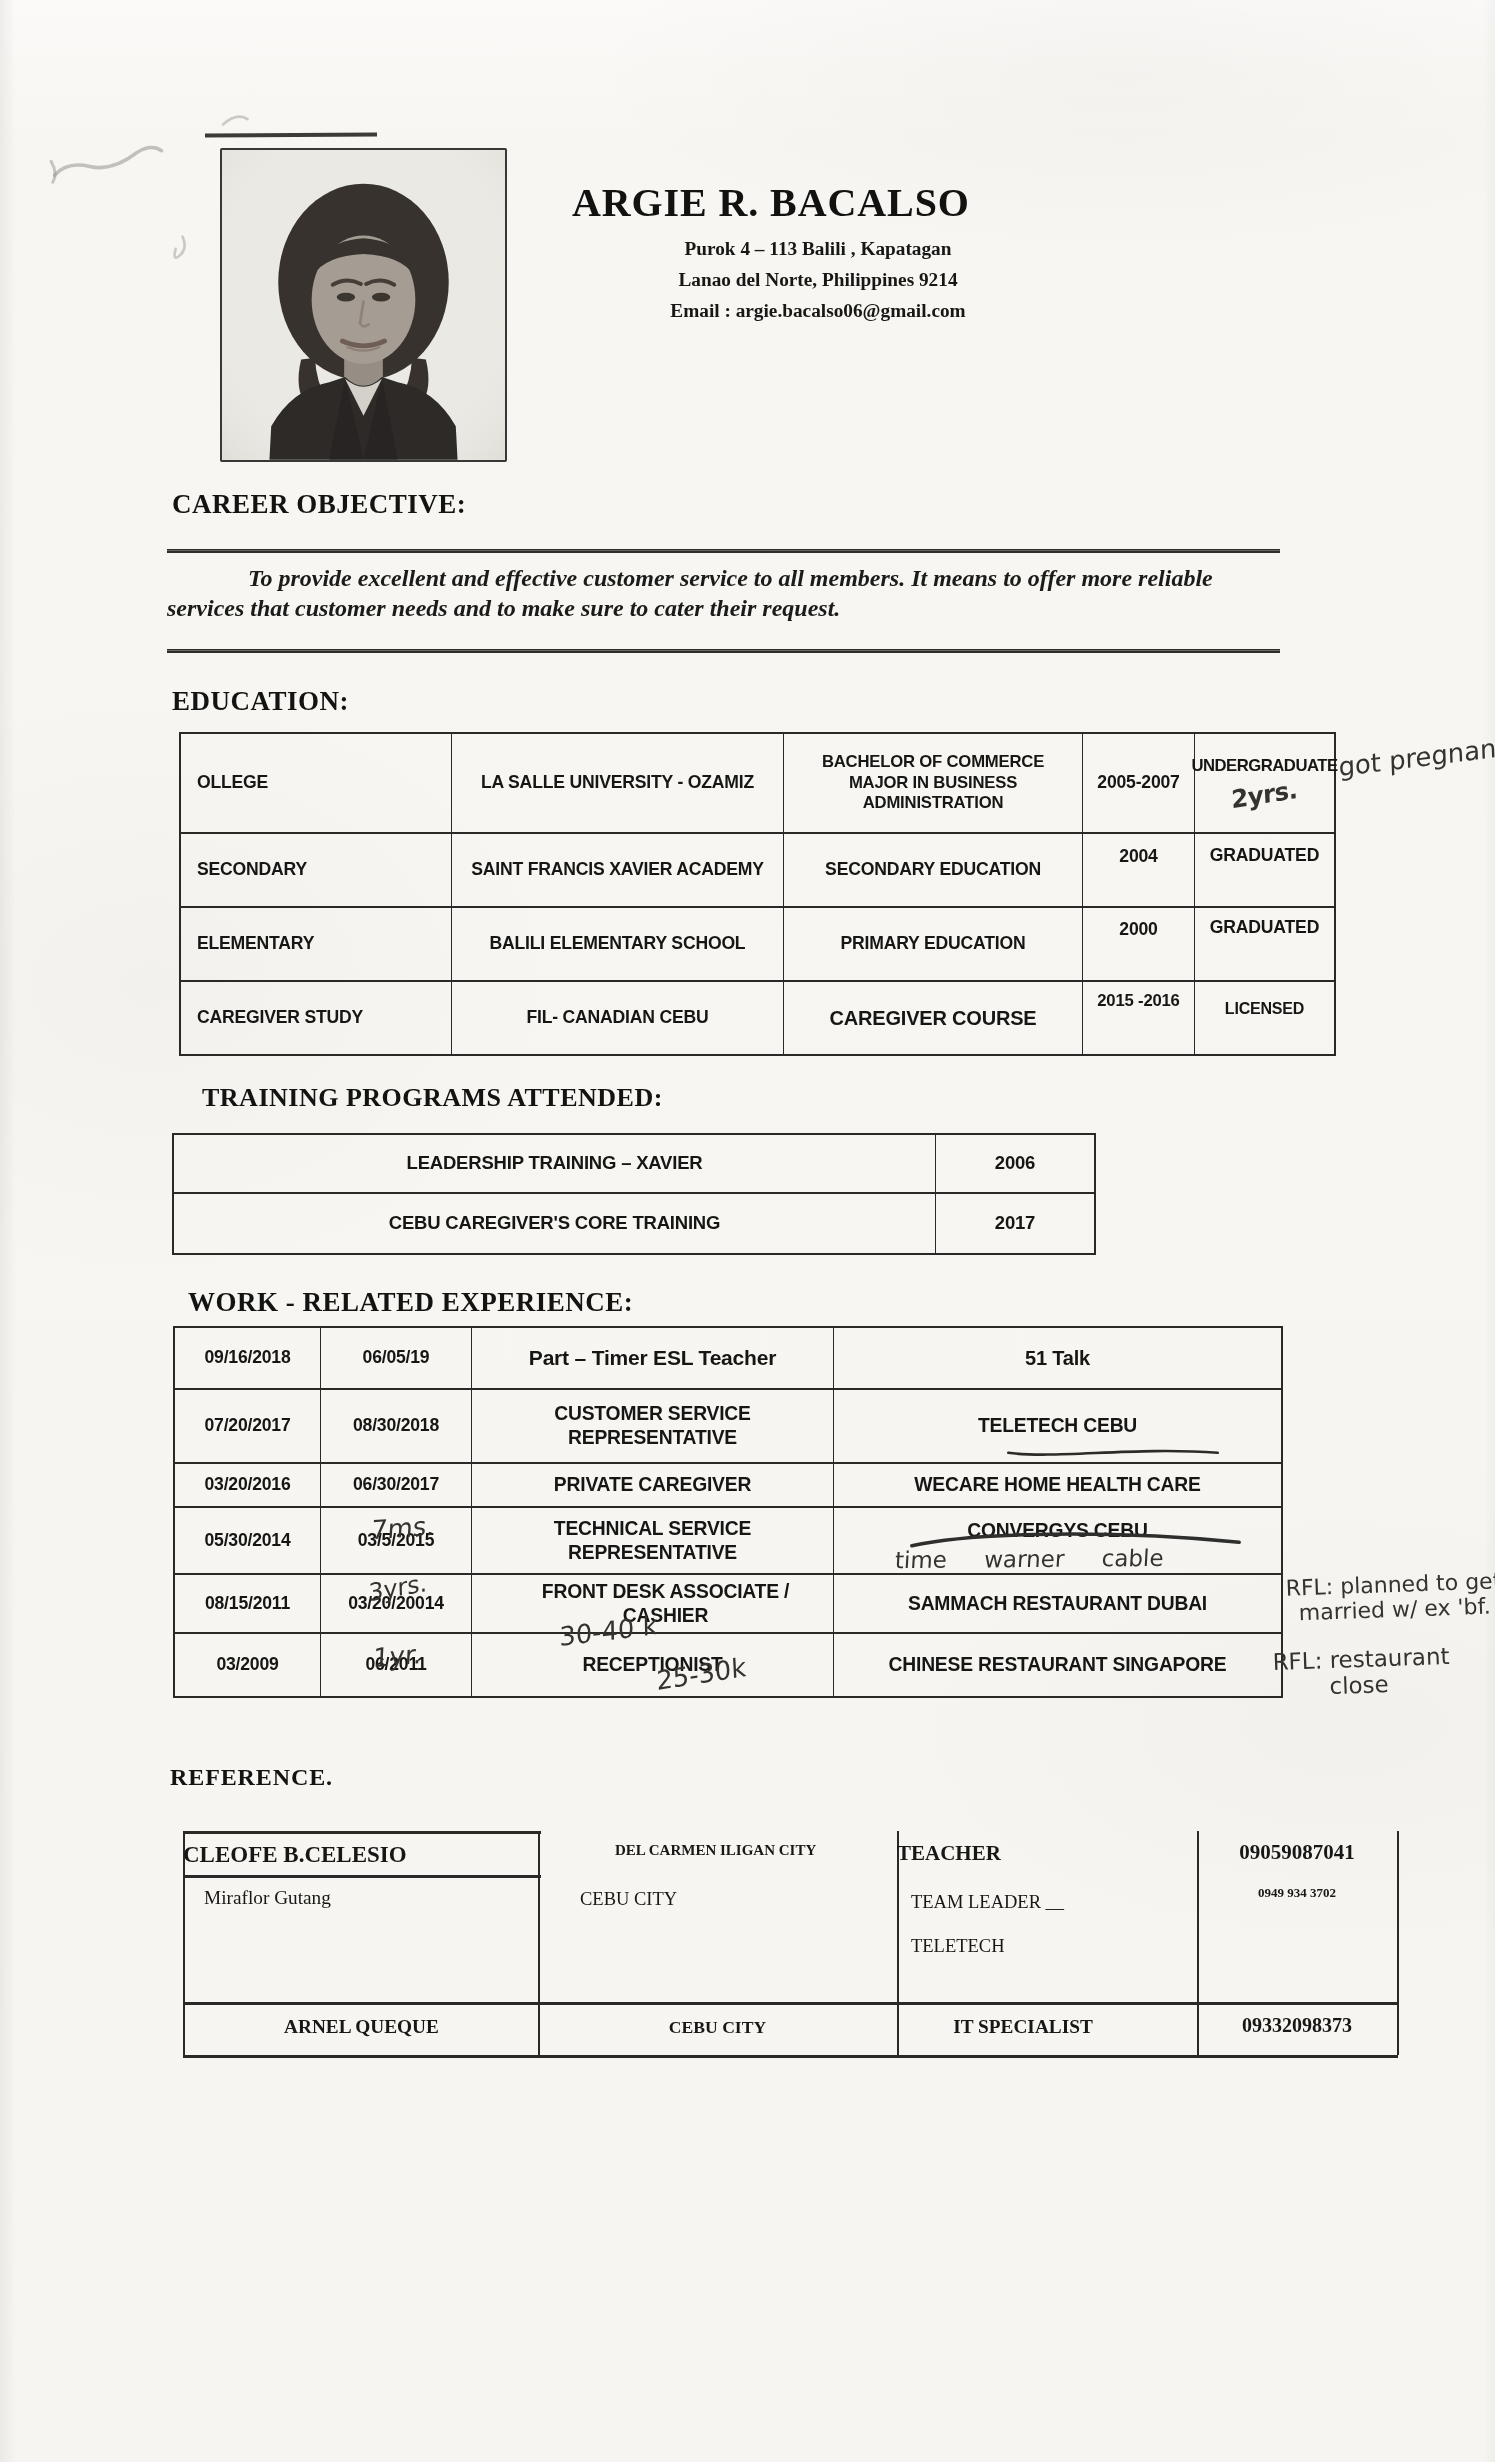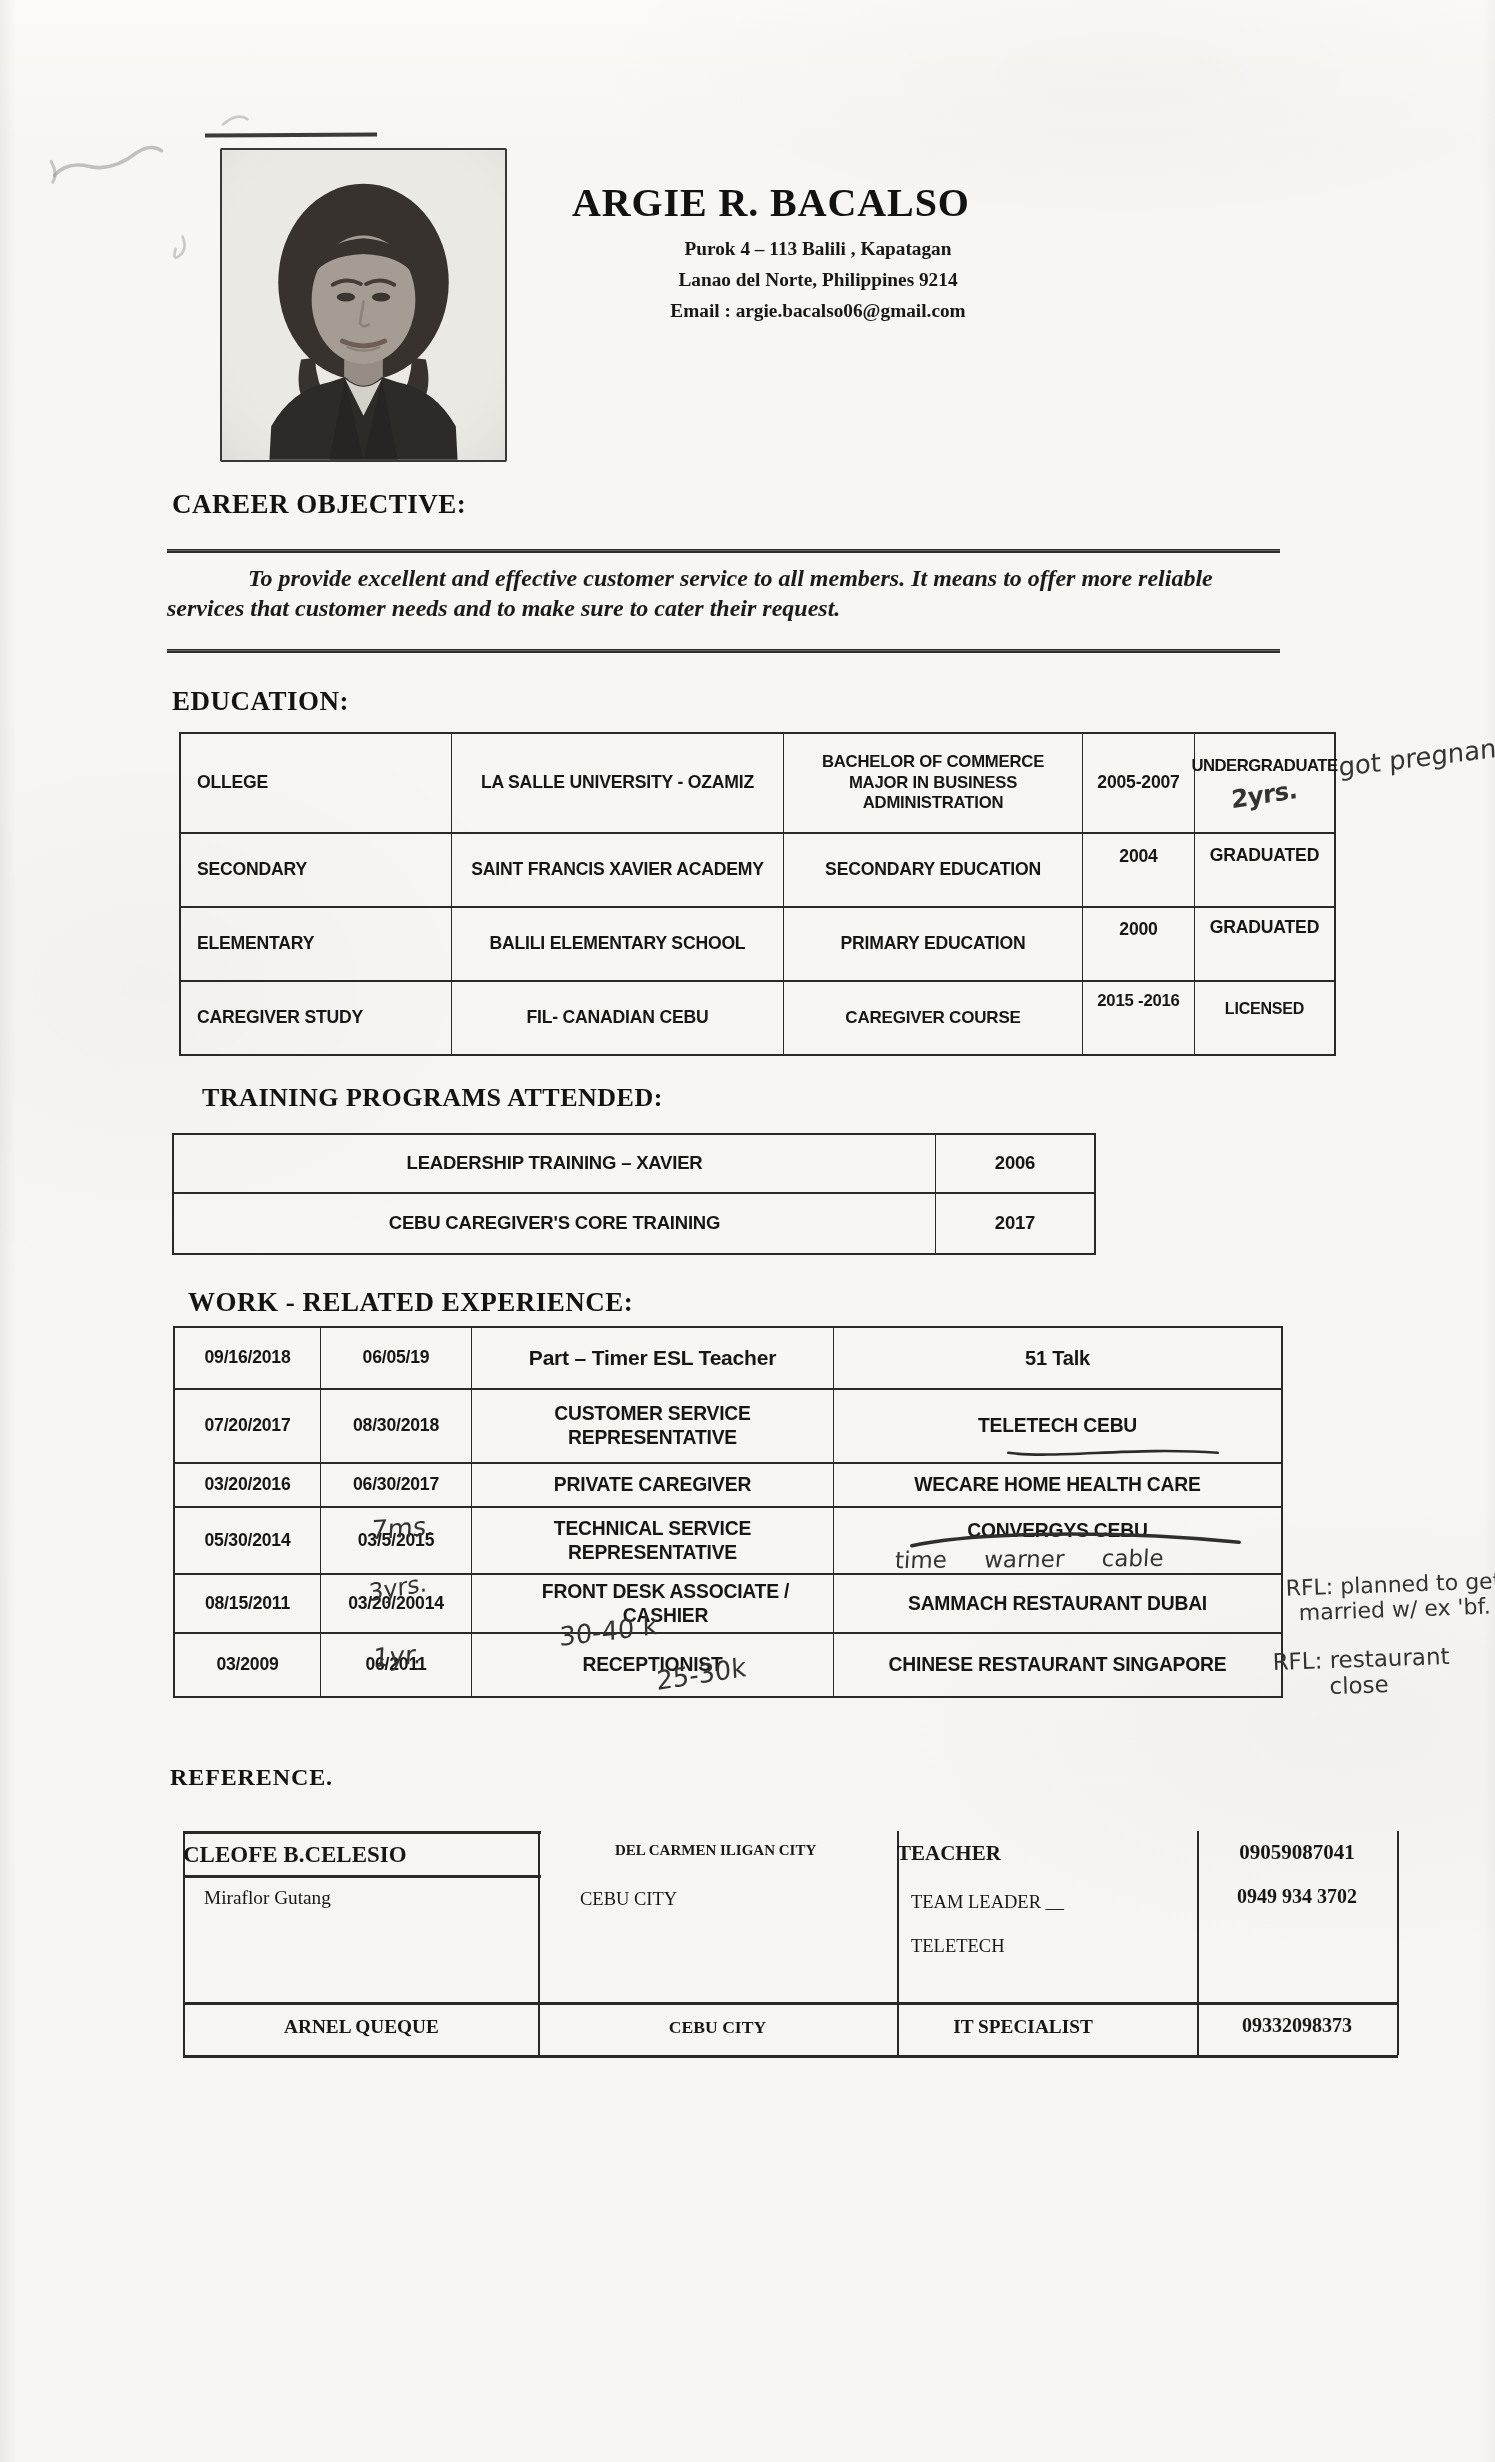--- a/index.html
+++ b/index.html
@@ -123,21 +123,21 @@
     <div class="cell last-col" style="font-size:17.6px;justify-content:flex-start;padding-top:10.6px;">GRADUATED</div>
 
     <div class="cell left" style="font-size:17.6px;">ELEMENTARY</div>
     <div class="cell" style="font-size:17.6px;padding:0 8.8px;">BALILI ELEMENTARY SCHOOL</div>
     <div class="cell" style="font-size:17.6px;padding:0 17.6px;">PRIMARY EDUCATION</div>
     <div class="cell" style="font-size:17.6px;justify-content:flex-start;padding-top:10.6px;">2000</div>
     <div class="cell last-col" style="font-size:17.6px;justify-content:flex-start;padding-top:8.8px;">GRADUATED</div>
 
     <div class="cell left last-row" style="font-size:17.6px;">CAREGIVER STUDY</div>
     <div class="cell last-row" style="font-size:17.6px;padding:0 8.8px;">FIL- CANADIAN CEBU</div>
-    <div class="cell last-row" style="font-size:17px;padding:0 17.6px;">CAREGIVER COURSE</div>
+    <div class="cell last-row" style="font-size:20px;padding:0 17.6px;">CAREGIVER COURSE</div>
     <div class="cell last-row" style="font-size:16.7px;justify-content:flex-start;padding-top:8.8px;">2015 -2016</div>
     <div class="cell last-col last-row" style="font-size:16px;justify-content:flex-start;padding-top:17px;">LICENSED</div>
   </div>
 
   <div class="abs hand" style="left:1338px;top:742px;font-size:26px;transform:rotate(-7deg) skewX(-5deg);white-space:nowrap;">got pregnant</div>
 
   <div class="abs serif heading" style="left:202px;top:1083px;font-size:26px;">TRAINING PROGRAMS ATTENDED:</div>
   <div class="abs grid" style="left:172px;top:1133px;width:920px;grid-template-columns:762px 158px;grid-template-rows:59px 59px;">
     <div class="cell" style="font-size:18.5px;">LEADERSHIP TRAINING – XAVIER</div>
     <div class="cell last-col" style="font-size:18.5px;">2006</div>
@@ -223,21 +223,21 @@
 
   <div class="refcell" style="left:183px;top:1842px;width:402px;text-align:left;font-weight:700;font-size:23px;">CLEOFE B.CELESIO</div>
   <div class="refcell" style="left:615px;top:1842px;font-weight:700;font-size:15px;">DEL CARMEN ILIGAN CITY</div>
   <div class="refcell" style="left:897px;top:1841px;width:300px;text-align:left;font-weight:700;font-size:21px;">TEACHER</div>
   <div class="refcell" style="left:1197px;top:1840px;width:200px;text-align:center;font-weight:700;font-size:21px;">09059087041</div>
 
   <div class="refcell" style="left:204px;top:1887px;font-size:19.3px;">Miraflor Gutang</div>
   <div class="refcell" style="left:580px;top:1889px;font-size:18.5px;">CEBU CITY</div>
   <div class="refcell" style="left:911px;top:1892px;font-size:18.5px;">TEAM LEADER __</div>
   <div class="refcell" style="left:911px;top:1936px;font-size:18.5px;">TELETECH</div>
-  <div class="refcell" style="left:1197px;top:1885px;width:200px;text-align:center;font-weight:700;font-size:20px;">0949 934 3702</div>
+  <div class="refcell" style="left:1197px;top:1885px;width:200px;text-align:center;font-weight:700;font-size:13px;">0949 934 3702</div>
 
   <div class="refcell" style="left:183px;top:2016px;width:357px;text-align:center;font-weight:700;font-size:19.3px;">ARNEL QUEQUE</div>
   <div class="refcell" style="left:538px;top:2017px;width:359px;text-align:center;font-weight:700;font-size:17.6px;">CEBU CITY</div>
   <div class="refcell" style="left:897px;top:2016px;width:252px;text-align:center;font-weight:700;font-size:19.3px;">IT SPECIALIST</div>
   <div class="refcell" style="left:1197px;top:2014px;width:200px;text-align:center;font-weight:700;font-size:20px;">09332098373</div>
 
 </div>
 
 
 </body></html>

